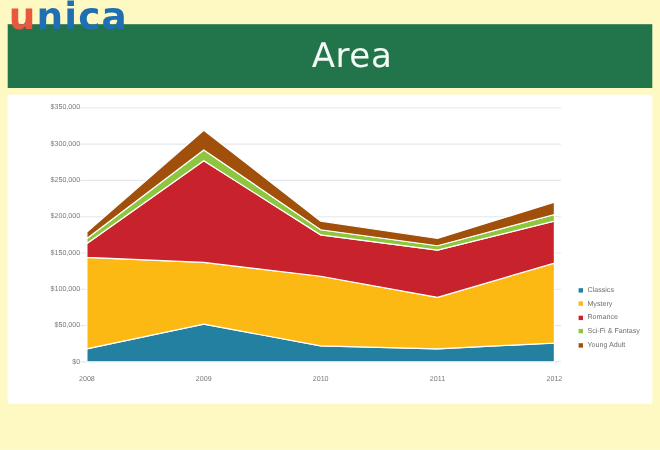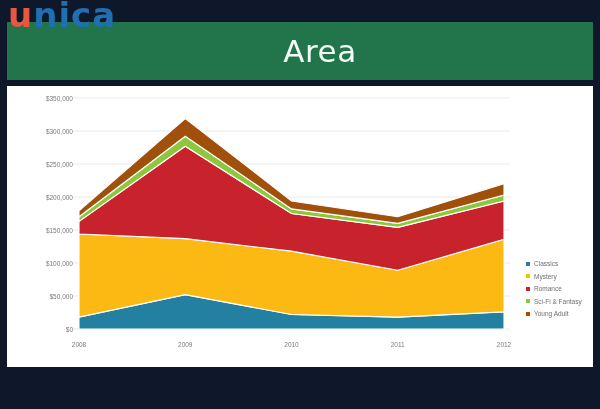--- a/index.html
+++ b/index.html
@@ -4,21 +4,21 @@
 <title>Area Chart</title>
 <style>
   html,body{margin:0;padding:0;}
   body{
     width:600px;height:409px;
     background:#ffffff;
     font-family:"Liberation Sans", sans-serif;
     overflow:hidden;
     position:relative;
   }
-  #stage{position:relative;width:600px;height:409px;background:#0f172a;}
+  #stage{position:relative;width:600px;height:409px;background:#fef9c3;}
 
   
   .logo{
     position:absolute;left:8px;top:-2px;
     font-size:34px;font-weight:700;letter-spacing:1px;
     line-height:34px;
     font-family:"DejaVu Sans", sans-serif;
     z-index:5;
     user-select:none;
   }

